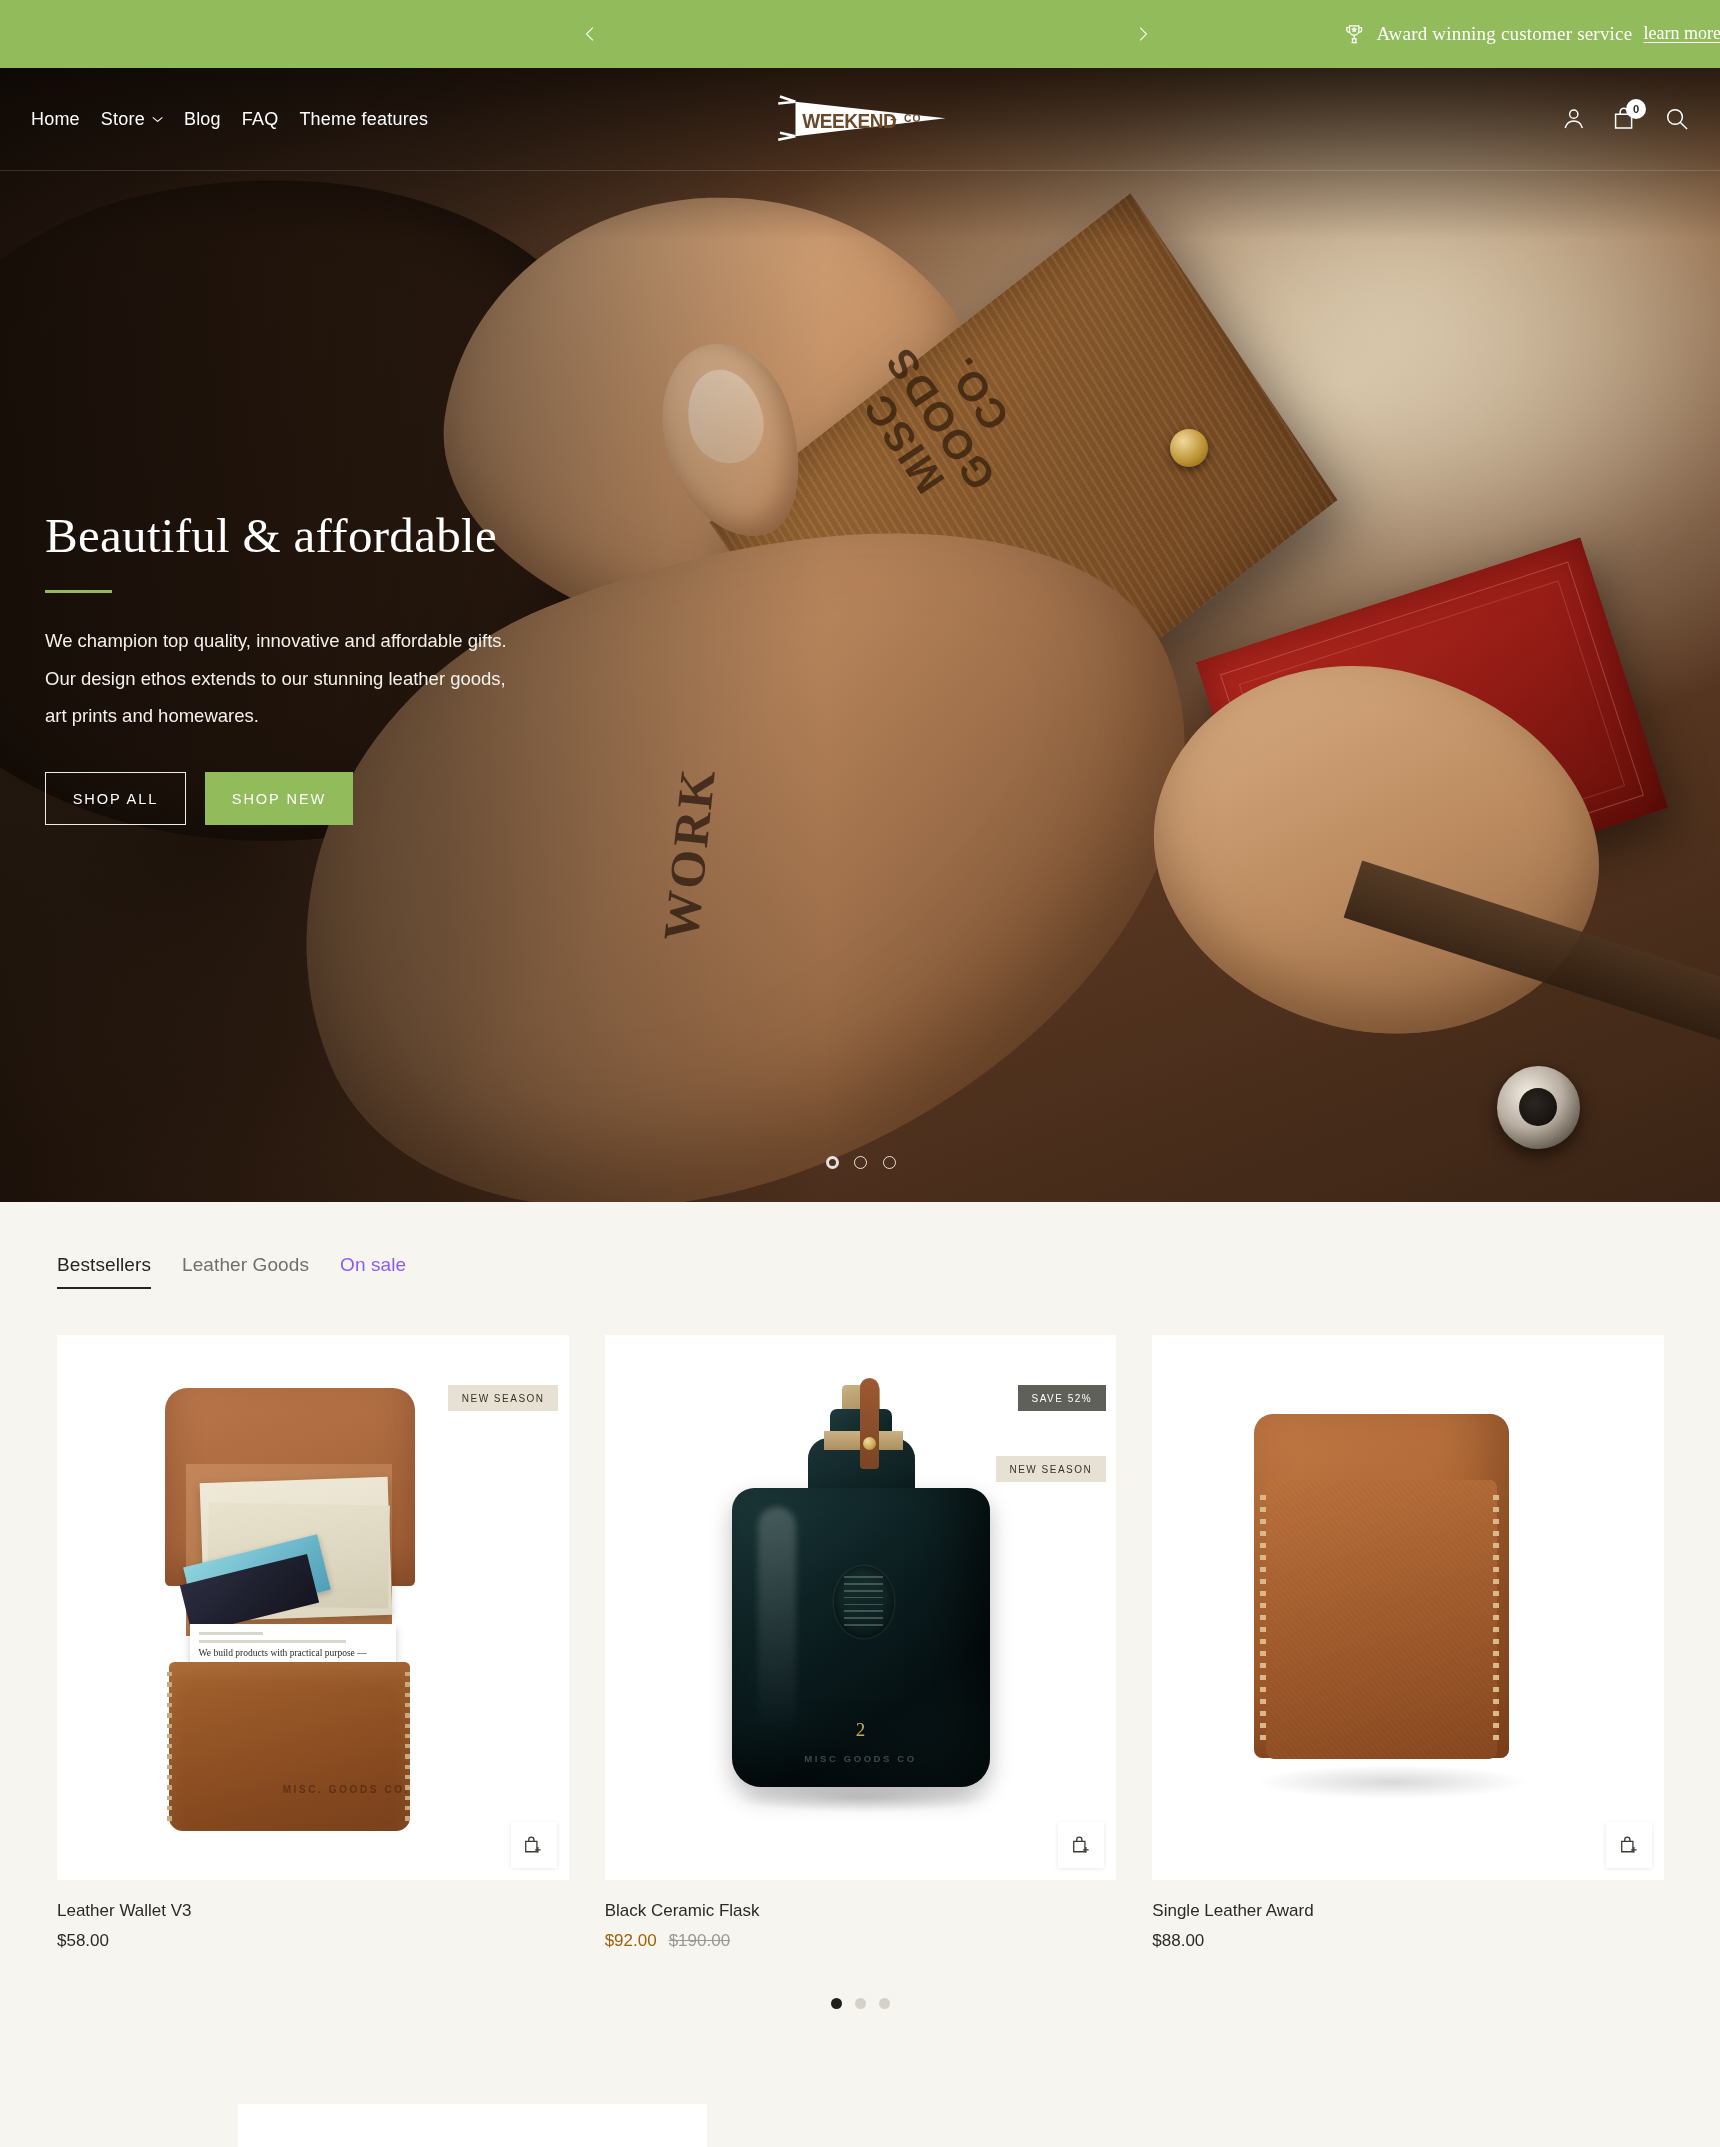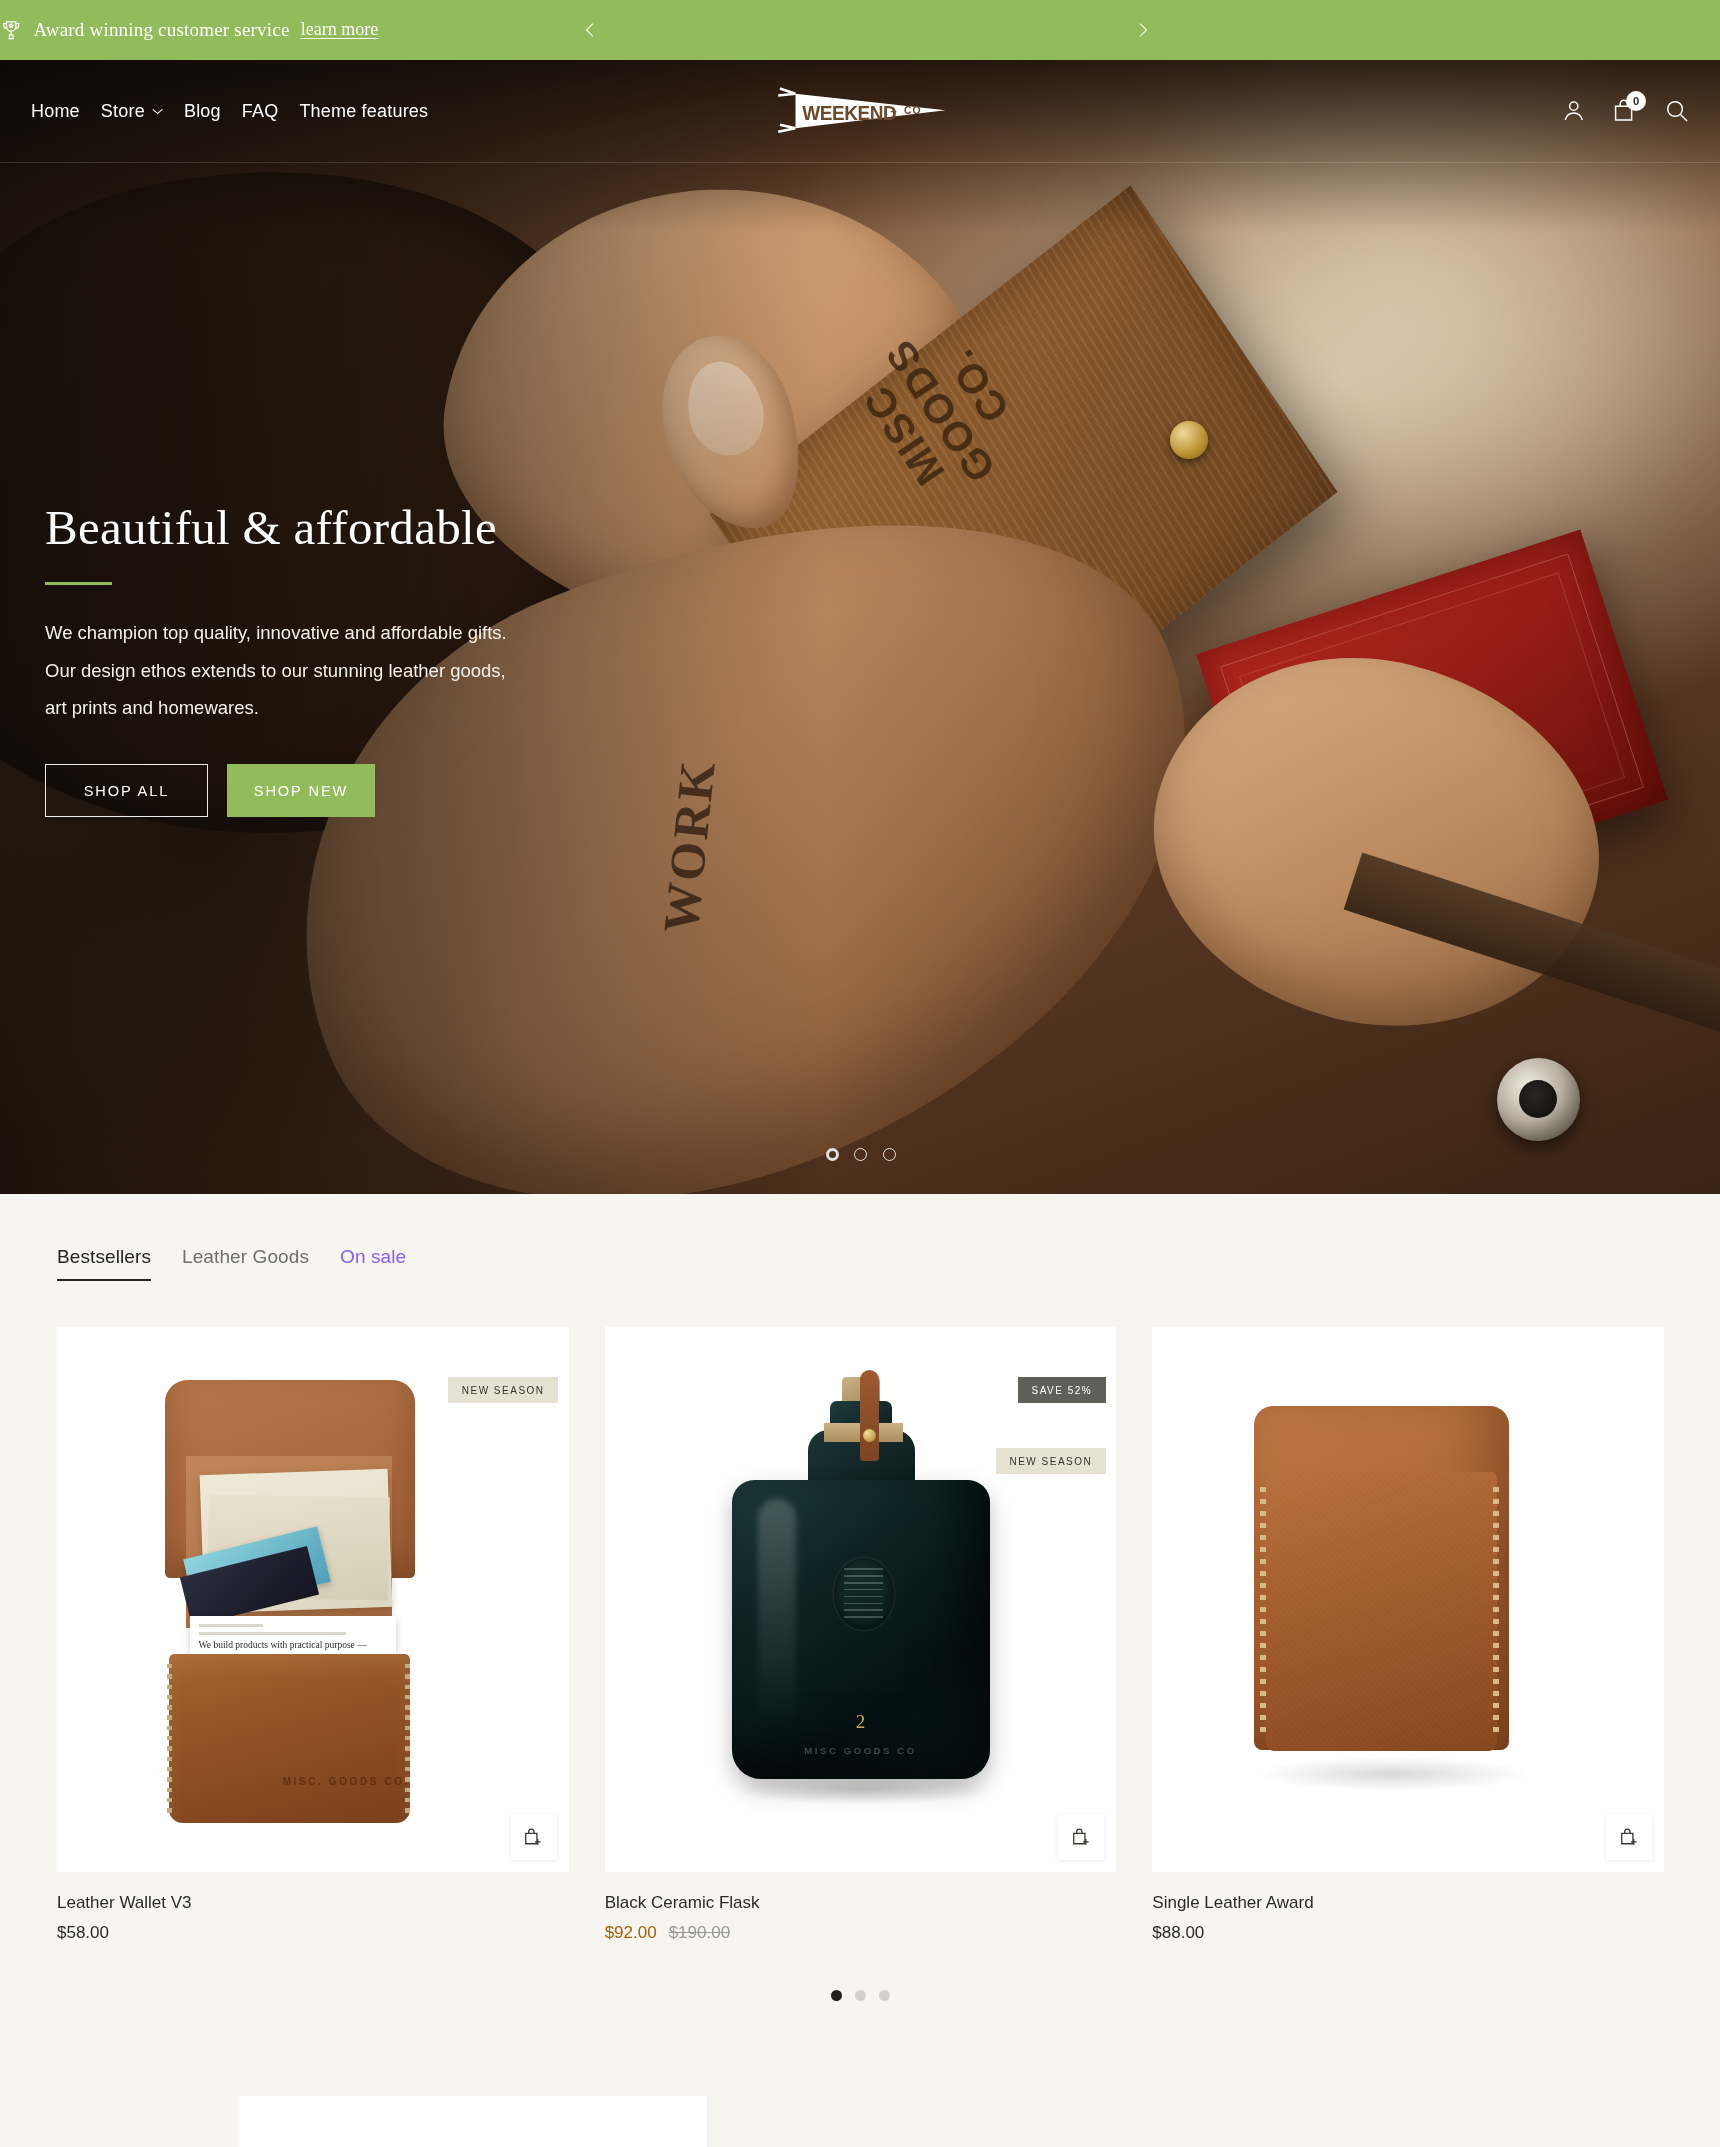--- a/index.html
+++ b/index.html
@@ -8,24 +8,24 @@
     font-family: "Liberation Sans", sans-serif;
     background: #f7f5ef;
     color: #2f2f2d;
     -webkit-font-smoothing: antialiased;
   }
 
   
   .announce {
     position: relative;
     background: #92bb5b;
-    height: 60px;
+    height: 68px;
     display: flex;
     align-items: center;
-    justify-content: flex-start;
+    justify-content: flex-end;
     color: #ffffff;
   }
   .announce-inner { display: flex; align-items: center; gap: 11.2px; }
   .announce-text {
     font-family: "Liberation Serif", serif;
     font-size: 19px;
     letter-spacing: 0.2px;
     white-space: nowrap;
   }
   .announce-link {
@@ -221,21 +221,21 @@
   }
   .hero-sub {
     color: #f4f1ea; font-size: 18.5px; line-height: 2.02; max-width: 482px;
   }
   .hero-btns { display: flex; gap: 19px; margin-top: 38px; }
   .btn {
     height: 53px; display: inline-flex; align-items: center; justify-content: center;
     font-size: 14.6px; letter-spacing: 1.9px; cursor: pointer; text-transform: uppercase;
   }
   .btn-ghost {
-    width: 163px; border: 1.3px solid rgba(255,255,255,.92); color: #ffffff; background: transparent;
+    width: 141px; border: 1.3px solid rgba(255,255,255,.92); color: #ffffff; background: transparent;
   }
   .btn-green {
     width: 148px; background: #92bb5b; color: #ffffff; border: none;
   }
   .hero-dots {
     position: absolute; left: 50%; bottom: 33px; transform: translateX(-50%);
     display: flex; gap: 15.5px; z-index: 6;
   }
   .hdot {
     width: 13px; height: 13px; border-radius: 50%;

